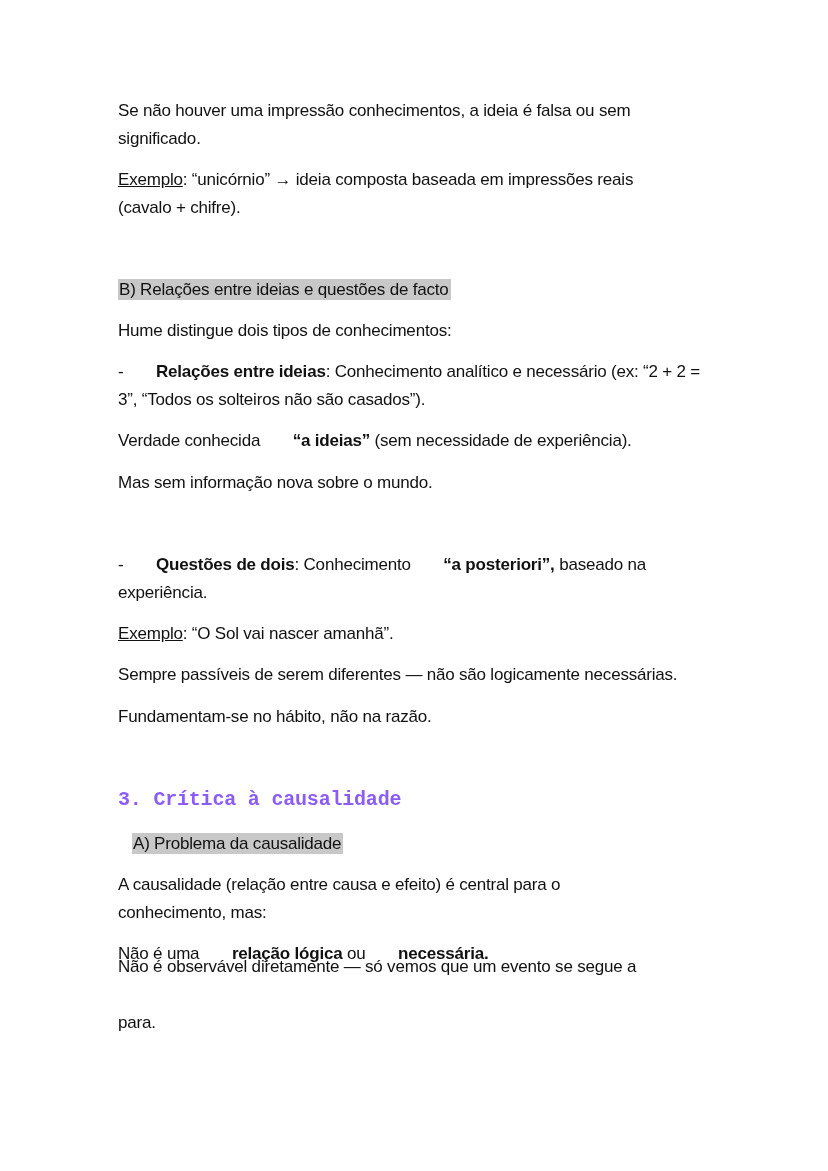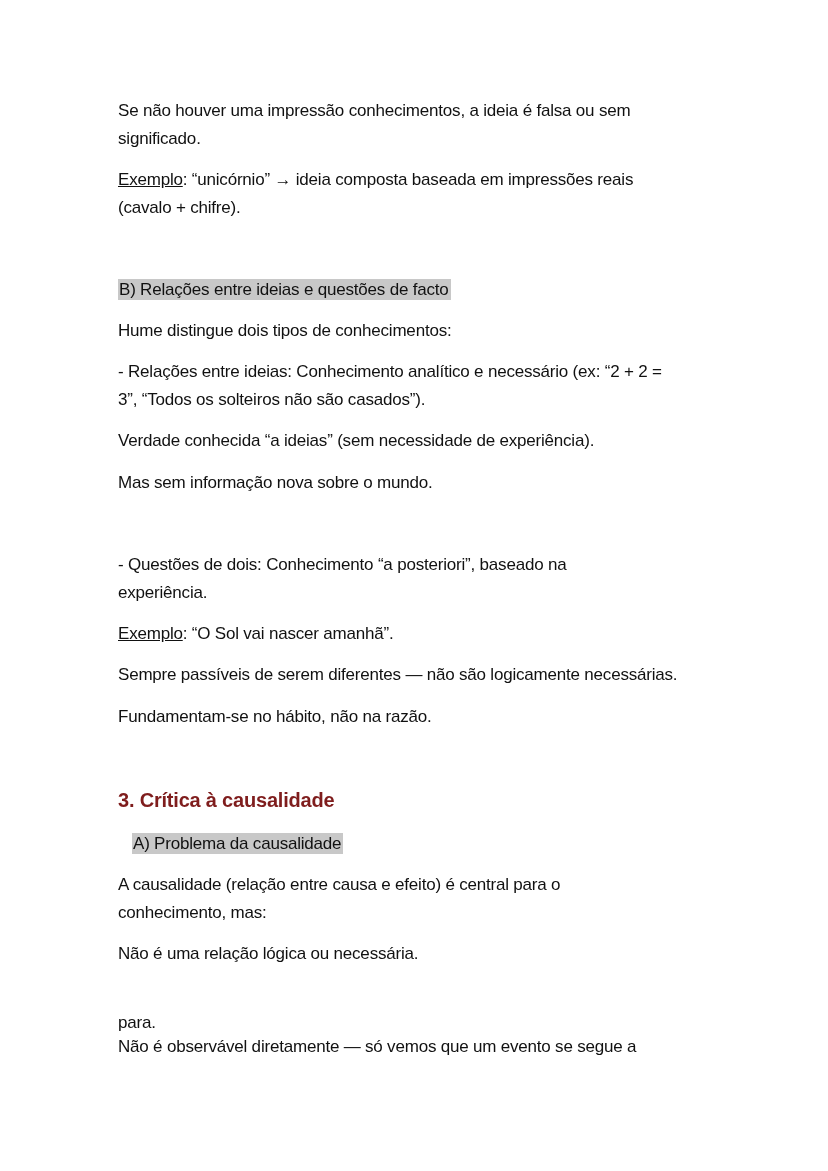--- a/index.html
+++ b/index.html
@@ -23,31 +23,32 @@
     }
     .line {
       position: absolute;
       left: 0;
       font-size: 17px;
       line-height: 22px;
       white-space: nowrap;
       letter-spacing: -0.2px;
     }
     .u { text-decoration: underline; }
-    .b { font-weight: normal; }
+    .b { font-weight: bold; margin-left: 28px; }
     .hl {
       background: #c8c8c8;
       font-weight: normal;
       padding: 1px 2px 1px 1px;
     }
     .h3 {
-      color: #7f1d1d;
+      color: #8b5cf6;
       font-weight: bold;
       font-size: 20px;
       line-height: 26px;
+      font-family: Liberation Mono, monospace;
     }
   </style>
 </head>
 <body>
 
 <div class="page">
 
   <div class="line" style="top:100px">Se não houver uma impressão conhecimentos, a ideia é falsa ou sem</div>
   <div class="line" style="top:128px">significado.</div>
 
@@ -92,16 +93,16 @@
     <span class="hl">A) Problema da causalidade</span>
   </div>
 
   <div class="line" style="top:874px">A causalidade (relação entre causa e efeito) é central para o</div>
   <div class="line" style="top:902px">conhecimento, mas:</div>
 
   <div class="line" style="top:943px">
     <span>Não é uma </span><span class="b">relação lógica</span><span> ou </span><span class="b">necessária.</span>
   </div>
 
-  <div class="line" style="top:1036px">Não é observável diretamente — só vemos que um evento se segue a</div>
+  <div class="line" style="top:956px">Não é observável diretamente — só vemos que um evento se segue a</div>
   <div class="line" style="top:1012px">para.</div>
 
 </div>
 
 </body></html>

